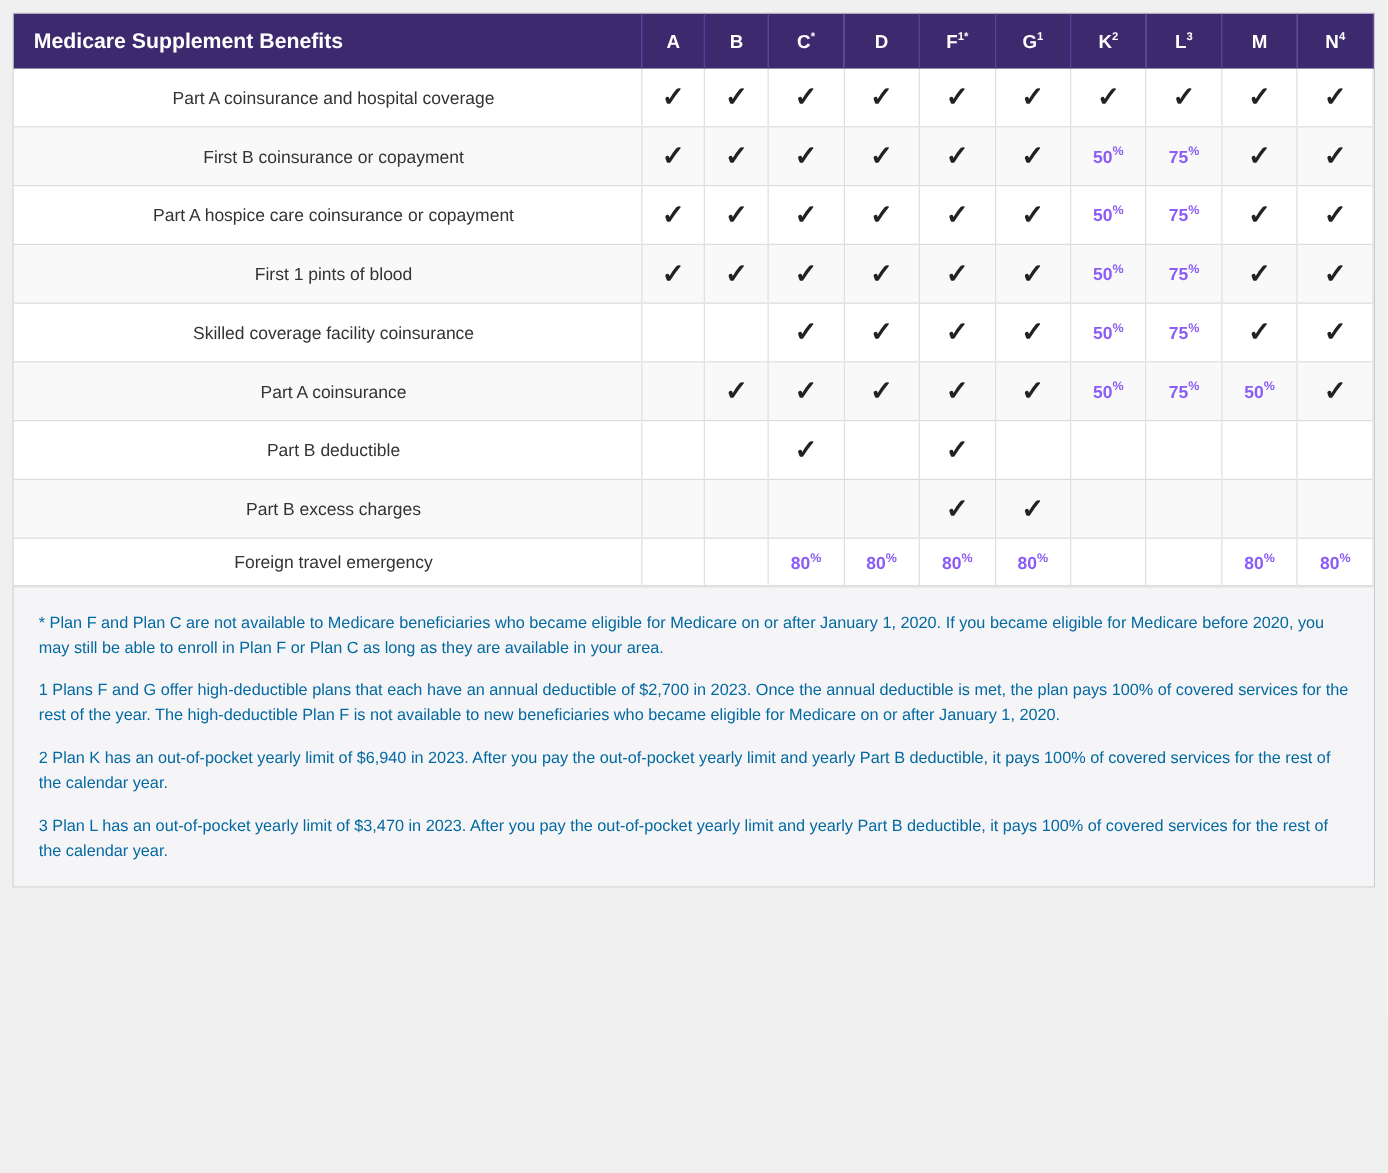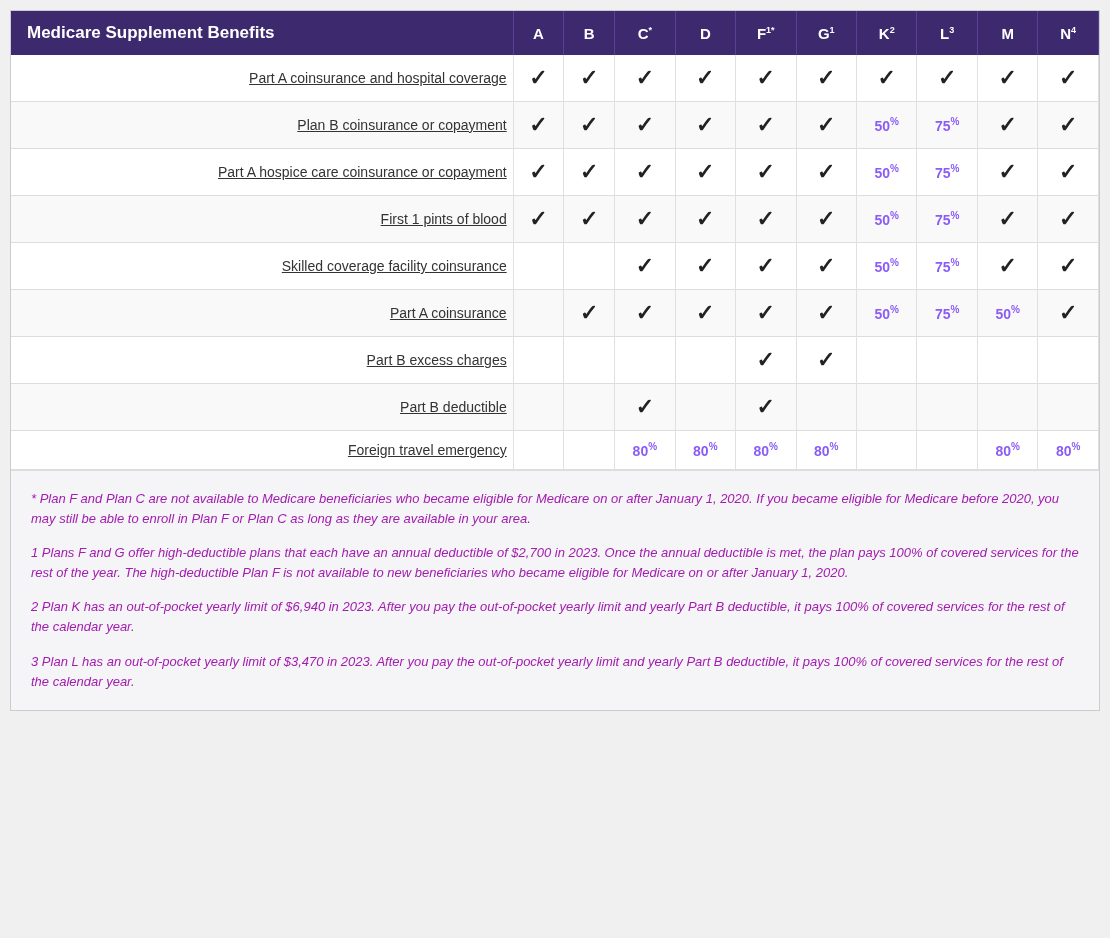--- a/index.html
+++ b/index.html
@@ -49,26 +49,25 @@
     }
     tbody td {
       padding: 10px 6px;
       text-align: center;
       font-size: 14px;
       color: #333;
       border-right: 1px solid #e0e0e0;
       vertical-align: middle;
     }
     tbody td:first-child {
-      text-align: right;
+      text-align: center;
       padding-left: 16px;
       font-size: 14px;
       color: #333;
       border-right: 1px solid #e0e0e0;
-      text-decoration: underline;
     }
     .check {
       font-size: 22px;
       font-weight: bold;
       color: #222;
     }
     .pct {
       font-size: 14px;
       font-weight: bold;
       color: #8b5cf6;
@@ -76,22 +75,21 @@
     .pct sup {
       font-size: 10px;
     }
     .footnotes {
       background: #f5f4f7;
       padding: 18px 20px;
       border-top: 1px solid #ddd;
     }
     .footnotes p {
       font-size: 13px;
-      color: #a21caf;
-      font-style: italic;
+      color: #0369a1;
       margin-bottom: 14px;
       line-height: 1.55;
     }
     .footnotes p:last-child {
       margin-bottom: 0;
     }
     sup {
       font-size: 9px;
       vertical-align: super;
     }
@@ -124,21 +122,21 @@
           <td><span class="check">✓</span></td>
           <td><span class="check">✓</span></td>
           <td><span class="check">✓</span></td>
           <td><span class="check">✓</span></td>
           <td><span class="check">✓</span></td>
           <td><span class="check">✓</span></td>
           <td><span class="check">✓</span></td>
           <td><span class="check">✓</span></td>
         </tr>
         <tr>
-          <td>Plan B coinsurance or copayment</td>
+          <td>First B coinsurance or copayment</td>
           <td><span class="check">✓</span></td>
           <td><span class="check">✓</span></td>
           <td><span class="check">✓</span></td>
           <td><span class="check">✓</span></td>
           <td><span class="check">✓</span></td>
           <td><span class="check">✓</span></td>
           <td><span class="pct">50<sup>%</sup></span></td>
           <td><span class="pct">75<sup>%</sup></span></td>
           <td><span class="check">✓</span></td>
           <td><span class="check">✓</span></td>
@@ -189,40 +187,40 @@
           <td><span class="check">✓</span></td>
           <td><span class="check">✓</span></td>
           <td><span class="check">✓</span></td>
           <td><span class="check">✓</span></td>
           <td><span class="pct">50<sup>%</sup></span></td>
           <td><span class="pct">75<sup>%</sup></span></td>
           <td><span class="pct">50<sup>%</sup></span></td>
           <td><span class="check">✓</span></td>
         </tr>
         <tr>
+          <td>Part B deductible</td>
+          <td></td>
+          <td></td>
+          <td><span class="check">✓</span></td>
+          <td></td>
+          <td><span class="check">✓</span></td>
+          <td></td>
+          <td></td>
+          <td></td>
+          <td></td>
+          <td></td>
+        </tr>
+        <tr>
           <td>Part B excess charges</td>
           <td></td>
           <td></td>
           <td></td>
           <td></td>
           <td><span class="check">✓</span></td>
           <td><span class="check">✓</span></td>
-          <td></td>
-          <td></td>
-          <td></td>
-          <td></td>
-        </tr>
-        <tr>
-          <td>Part B deductible</td>
-          <td></td>
-          <td></td>
-          <td><span class="check">✓</span></td>
-          <td></td>
-          <td><span class="check">✓</span></td>
-          <td></td>
           <td></td>
           <td></td>
           <td></td>
           <td></td>
         </tr>
         <tr>
           <td>Foreign travel emergency</td>
           <td></td>
           <td></td>
           <td><span class="pct">80<sup>%</sup></span></td>

